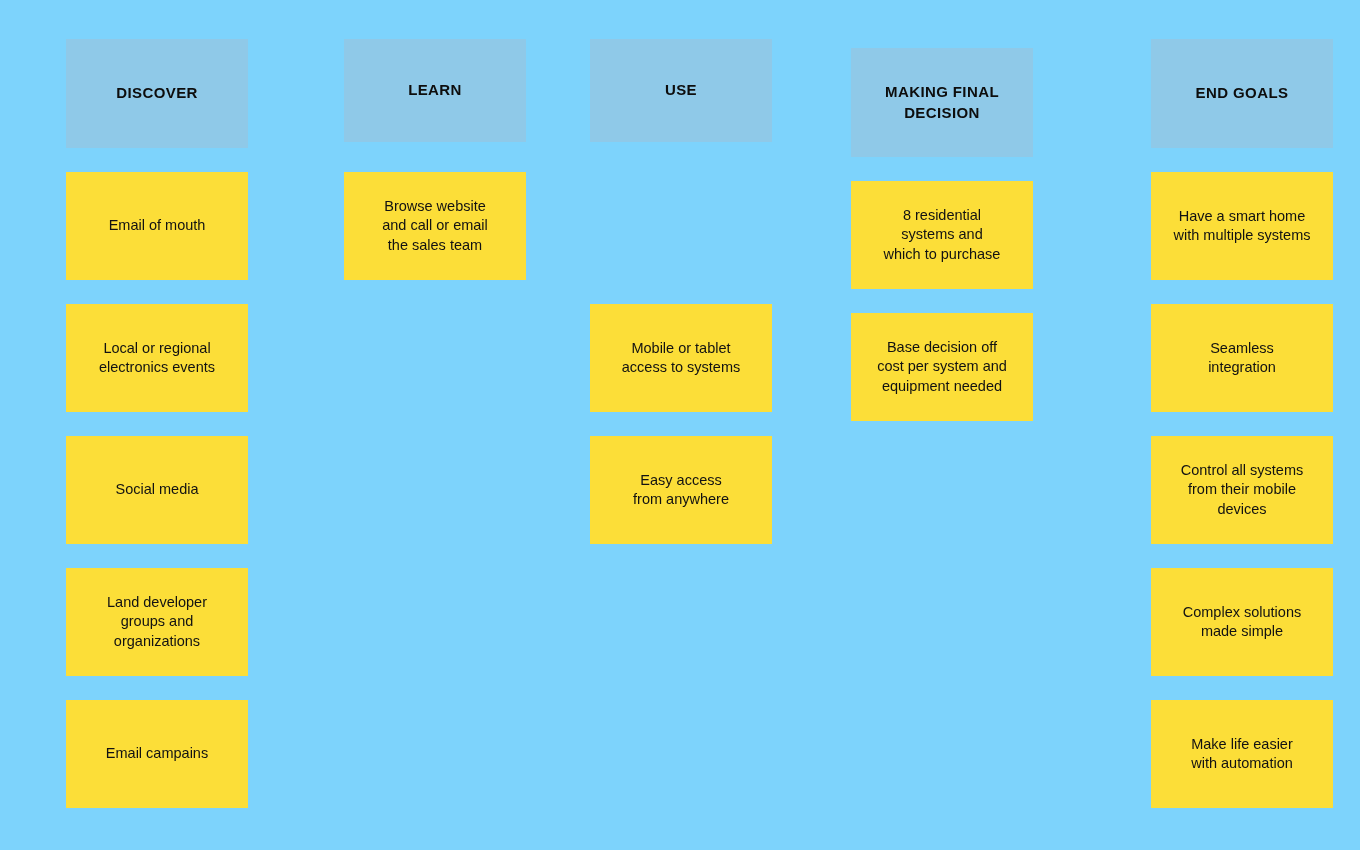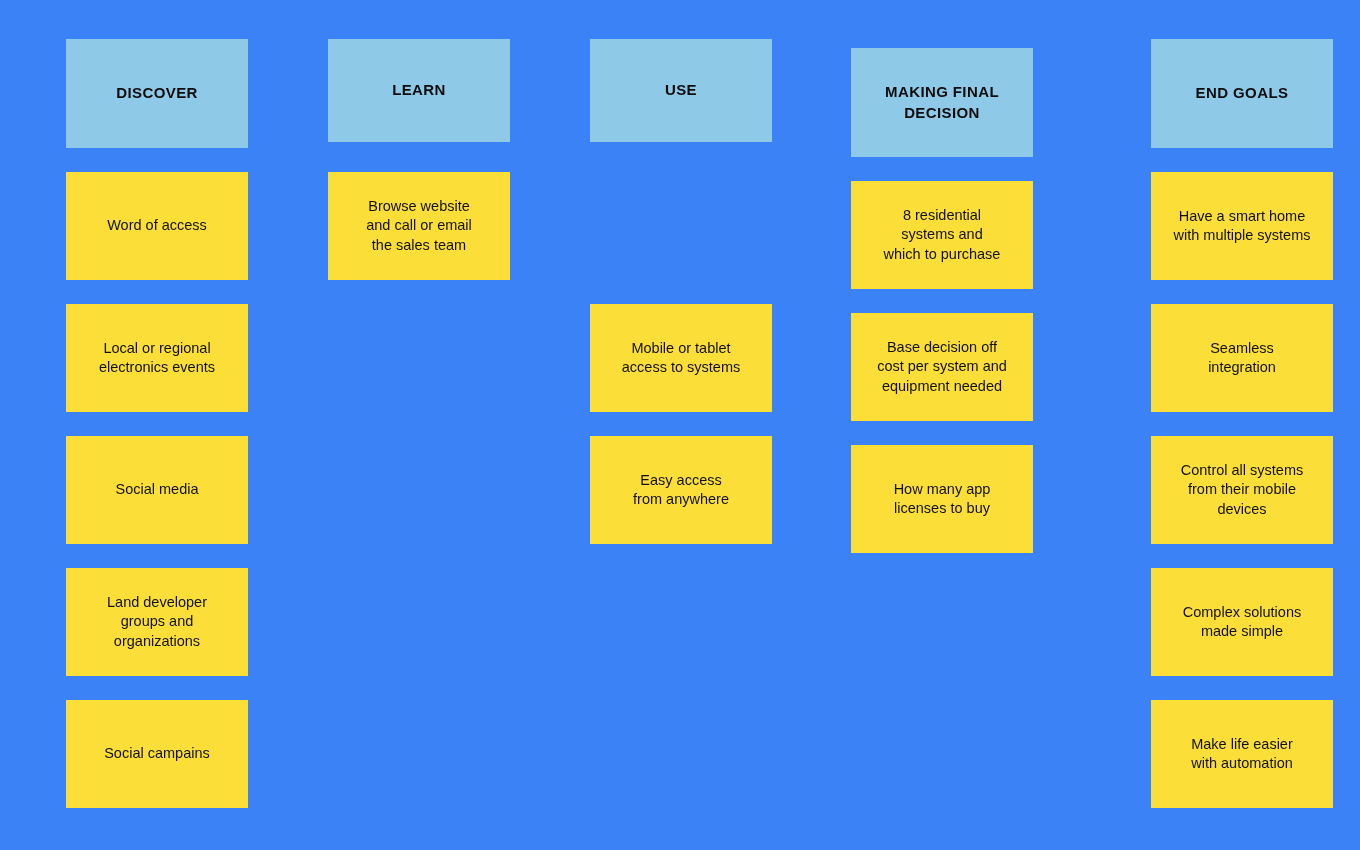--- a/index.html
+++ b/index.html
@@ -13,33 +13,33 @@
     height: 850px;
     overflow: hidden;
     font-family: "Liberation Sans", sans-serif;
     -webkit-font-smoothing: antialiased;
   }
 
   .journey-map {
     position: relative;
     width: 1360px;
     height: 850px;
-    background: #3b82f6;
+    background: #7dd3fc;
   }
 
   .column {
     position: absolute;
     top: 0;
     width: 182px;
     height: 850px;
   }
 
   
   .col-0 { left: 66px; }
-  .col-1 { left: 328px; text-decoration: underline; }
+  .col-1 { left: 344px; text-decoration: underline; }
   .col-2 { left: 590px; }
   .col-3 { left: 851px; margin-top: 9px; }
   .col-4 { left: 1112px; margin-left: 39px; }
 
   .stage-header {
     position: absolute;
     top: 39px;
     left: 0;
     width: 182px;
     height: 109px;
@@ -93,33 +93,33 @@
 </head>
 <body>
 
 <div class="journey-map">
 
   <div class="column col-0">
     <div class="stage-header">
       <span class="stage-header-label">DISCOVER</span>
     </div>
     <div class="card row-0">
-      <span class="card-label">Word of access</span>
+      <span class="card-label">Email of mouth</span>
     </div>
     <div class="card row-2">
       <span class="card-label">Social media</span>
     </div>
     <div class="card row-1">
       <span class="card-label">Local or regional<br>electronics events</span>
     </div>
     <div class="card row-3">
       <span class="card-label">Land developer<br>groups and<br>organizations</span>
     </div>
     <div class="card row-4">
-      <span class="card-label">Social campains</span>
+      <span class="card-label">Email campains</span>
     </div>
   </div>
 
   <div class="column col-1">
     <div class="stage-header short">
       <span class="stage-header-label">LEARN</span>
     </div>
     <div class="card row-0">
       <span class="card-label">Browse website<br>and call or email<br>the sales team</span>
     </div>
@@ -140,23 +140,20 @@
   <div class="column col-3">
     <div class="stage-header">
       <span class="stage-header-label">MAKING FINAL DECISION</span>
     </div>
     <div class="card row-0">
       <span class="card-label">8 residential<br>systems and<br>which to purchase</span>
     </div>
     <div class="card row-1">
       <span class="card-label">Base decision off<br>cost per system and<br>equipment needed</span>
     </div>
-    <div class="card row-2">
-      <span class="card-label">How many app<br>licenses to buy</span>
-    </div>
   </div>
 
   <div class="column col-4">
     <div class="stage-header">
       <span class="stage-header-label">END GOALS</span>
     </div>
     <div class="card row-0">
       <span class="card-label">Have a smart home<br>with multiple systems</span>
     </div>
     <div class="card row-1">

